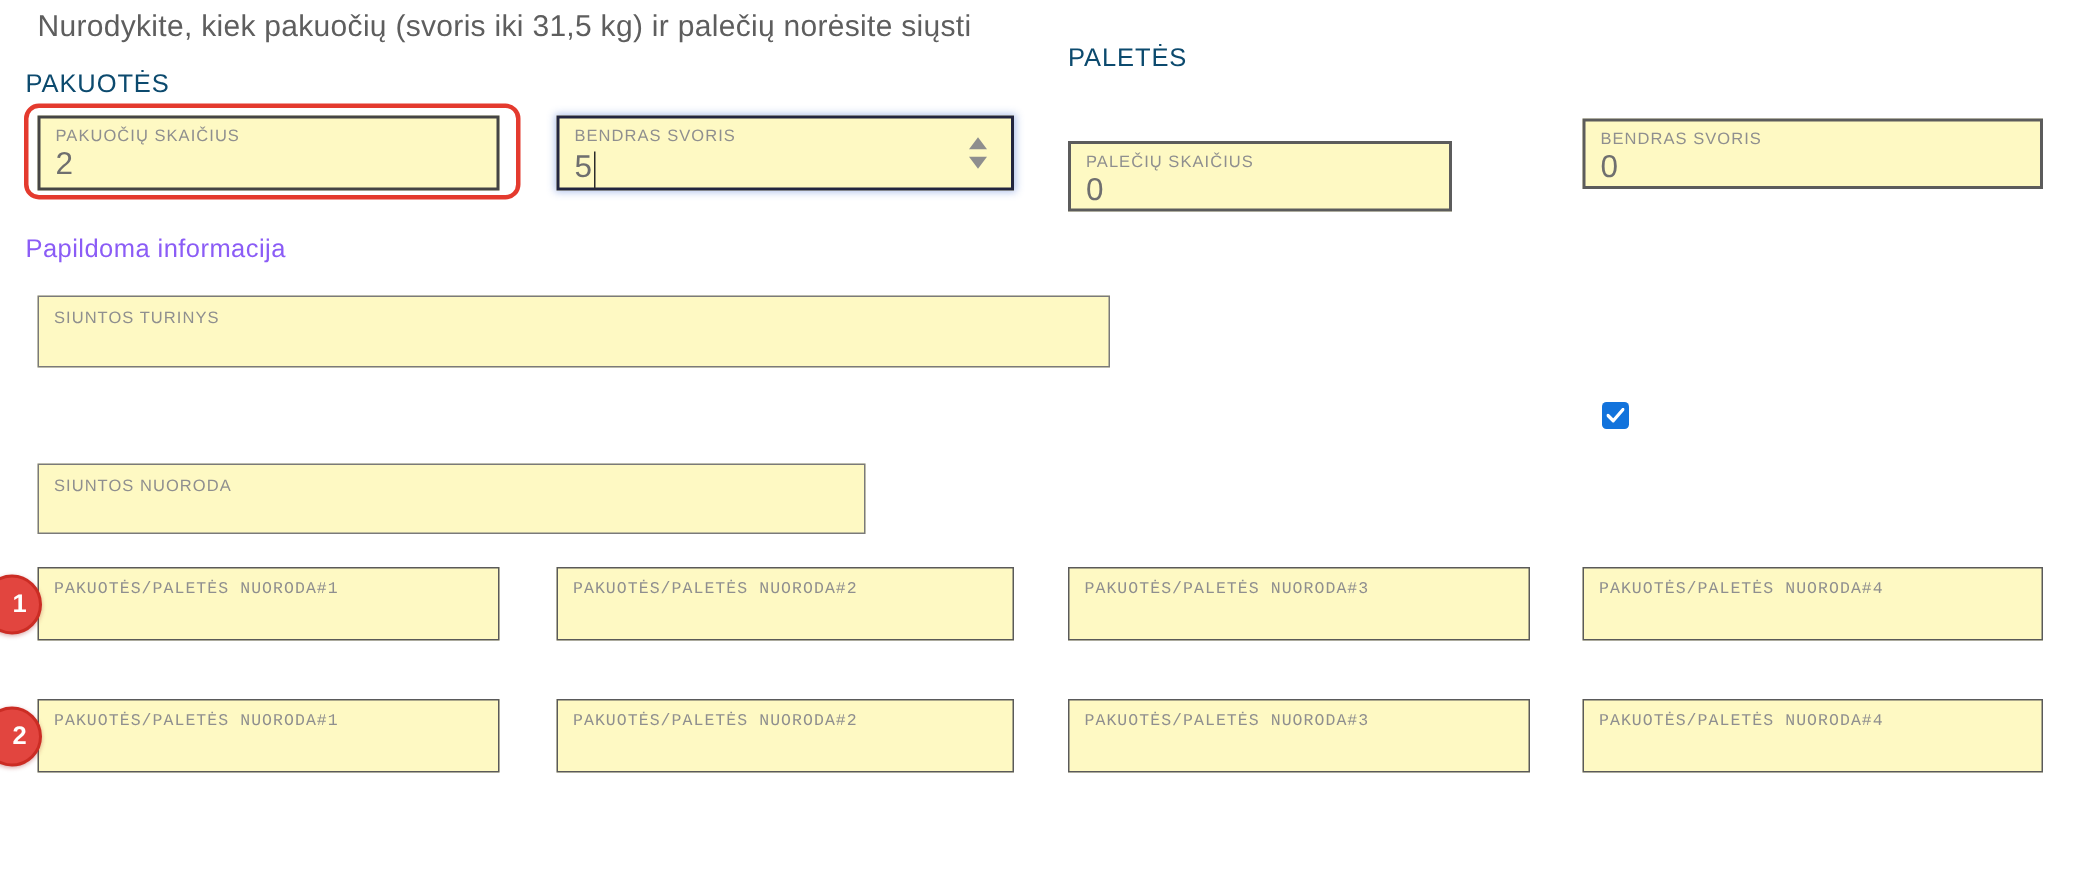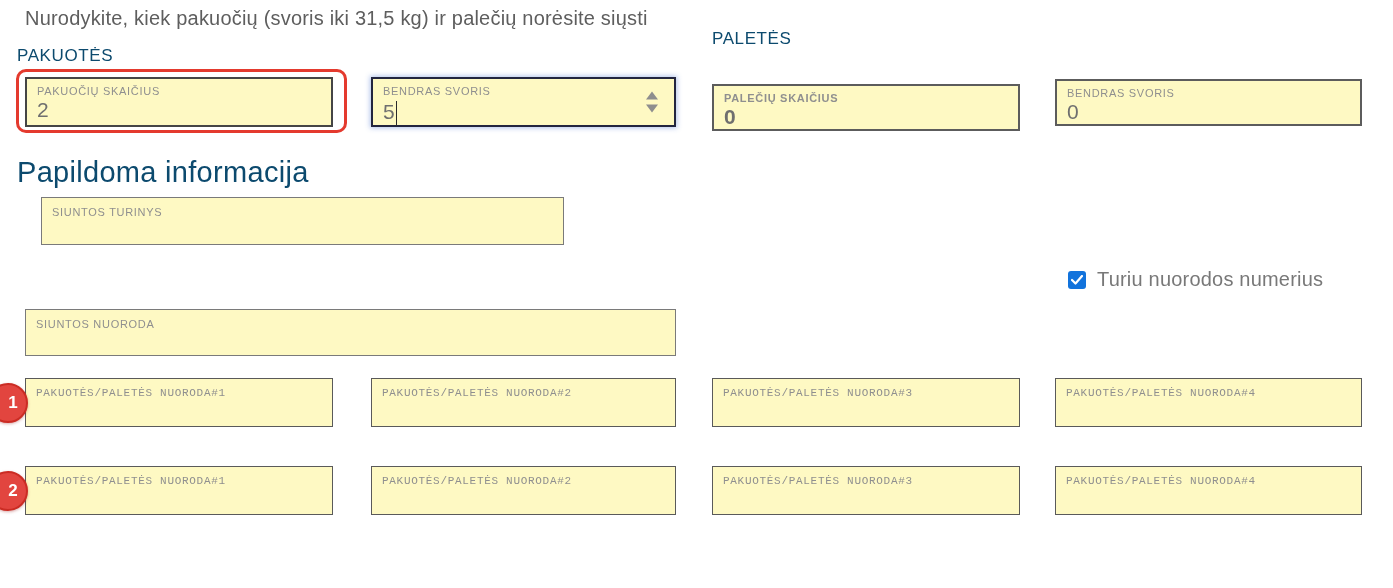--- a/index.html
+++ b/index.html
@@ -23,23 +23,23 @@
     position: absolute;
     font-size: 17px;
     color: #0c4a6e;
     letter-spacing: 0.6px;
   }
   .section-label.packages { left: 17px; top: 46px; }
   .section-label.pallets  { left: 712px; top: 29px; }
   .section-heading {
     position: absolute;
     left: 17px; top: 156px;
-    font-size: 29px;
+    font-size: 17px;
     font-weight: 400;
-    color: #0c4a6e;
+    color: #8b5cf6;
     letter-spacing: 0.3px;
   }
   .highlight-annotation {
     position: absolute;
     left: 16px; top: 69px;
     width: 331px; height: 64px;
     border: 3px solid #e43a2e;
     border-radius: 10px;
     pointer-events: none;
   }
@@ -165,46 +165,45 @@
 
   <div class="input-box focused" style="left:371px; top:77px; width:305px; height:50px;">
     <span class="flabel">BENDRAS SVORIS</span>
     <span class="fvalue"><span>5</span><span class="cursor-caret"></span></span>
     <span class="spinner">
       <span class="arrow-up"></span>
       <span class="arrow-down"></span>
     </span>
   </div>
 
-  <div class="input-box medium" style="left:712px; top:84px; width:308px; height:47px;font-weight:bold;">
+  <div class="input-box medium" style="left:712px; top:94px; width:256px; height:47px;">
     <span class="flabel">PALEČIŲ SKAIČIUS</span>
     <span class="fvalue">0</span>
   </div>
 
   <div class="input-box medium" style="left:1055px; top:79px; width:307px; height:47px;">
     <span class="flabel">BENDRAS SVORIS</span>
     <span class="fvalue">0</span>
   </div>
 
   <div class="section-heading">Papildoma informacija</div>
 
-  <div class="input-box light" style="left:41px; top:197px; width:523px; height:48px;">
+  <div class="input-box light" style="left:25px; top:197px; width:715px; height:48px;">
     <span class="flabel" style="top:8px;">SIUNTOS TURINYS</span>
   </div>
 
   <div class="checkbox-row">
     <span class="checkbox">
       <svg width="12" height="10" viewBox="0 0 12 10">
         <polyline points="1,5 4.5,8.5 11,1" fill="none" stroke="#ffffff" stroke-width="2.2" stroke-linecap="round" stroke-linejoin="round"></polyline>
       </svg>
     </span>
-    <span class="checkbox-label">Turiu nuorodos numerius</span>
-  </div>
-
-  <div class="input-box light" style="left:25px; top:309px; width:651px; height:47px;">
+  </div>
+
+  <div class="input-box light" style="left:25px; top:309px; width:552px; height:47px;">
     <span class="flabel" style="top:8px;">SIUNTOS NUORODA</span>
   </div>
 
   <div class="row-badge badge-1">1</div>
   <div class="input-box refbox" style="left:25px; top:378px; width:308px; height:49px;">
     <span class="flabel">PAKUOTĖS/PALETĖS NUORODA#1</span>
   </div>
   <div class="input-box refbox" style="left:371px; top:378px; width:305px; height:49px;">
     <span class="flabel">PAKUOTĖS/PALETĖS NUORODA#2</span>
   </div>

